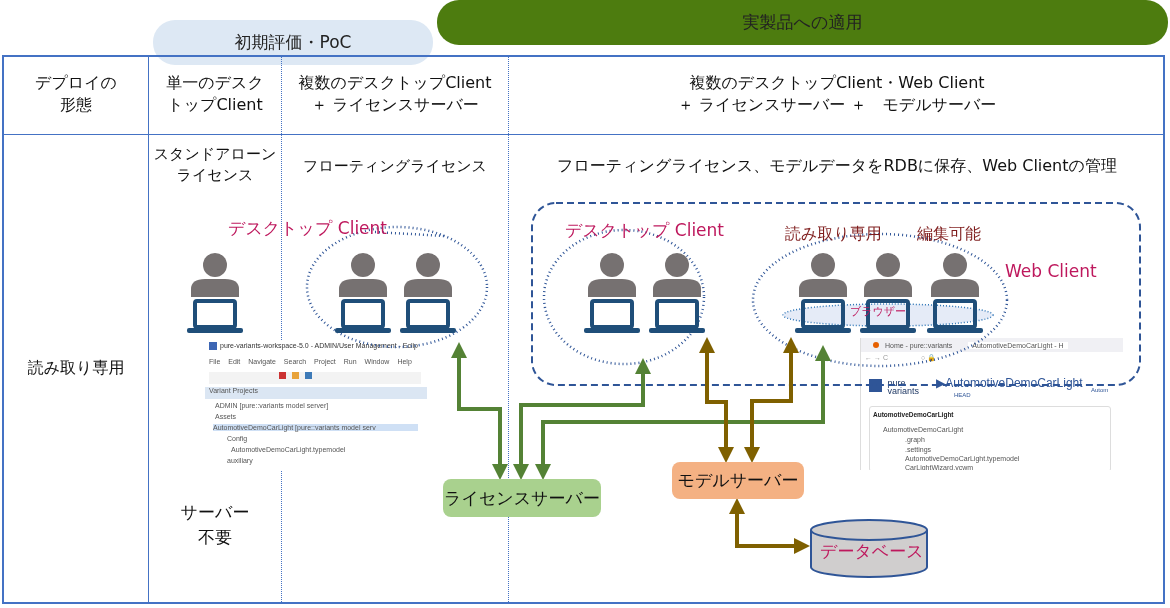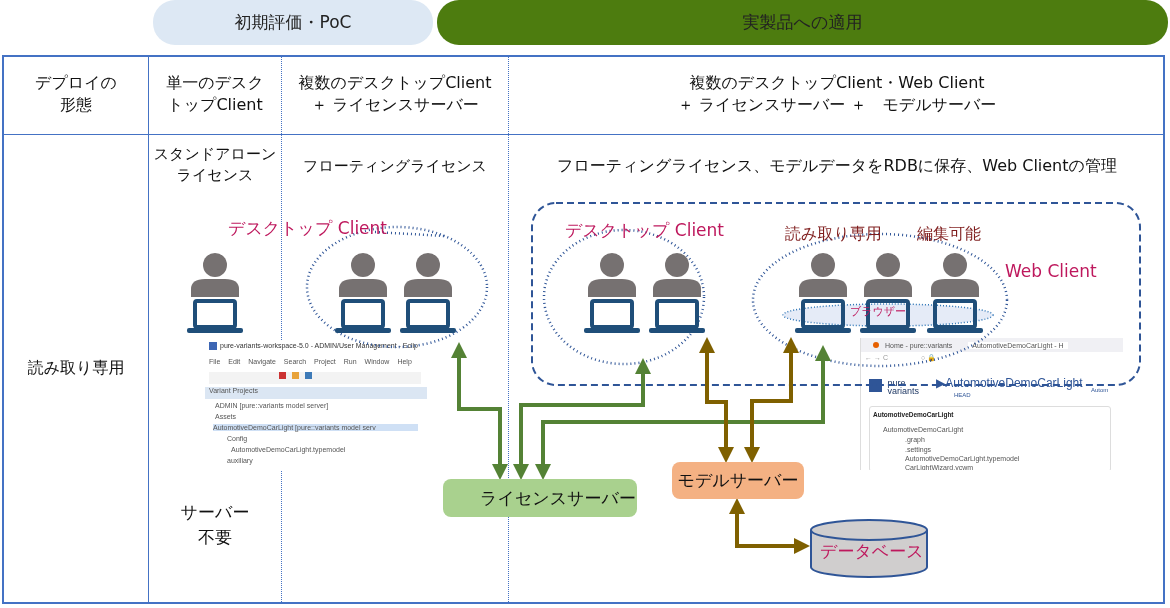--- a/index.html
+++ b/index.html
@@ -1,32 +1,32 @@
 <!DOCTYPE html>
 <html><head>
 <meta charset="utf-8">
 <style>
   html, body { margin:0; padding:0; background:#ffffff; }
   body { width:1170px; height:608px; position:relative; overflow:hidden;
          font-family:"DejaVu Sans", "Liberation Sans", sans-serif; color:#111; }
   .phase { position:absolute; top:0; height:45px; border-radius:22px;
            display:flex; align-items:center; justify-content:center; font-size:17px; color:#222; }
-  .phase-poc { left:153px; width:280px; background:#dde8f4; }
+  .phase-poc { left:153px; width:280px; background:#dde8f4;margin-top:20px; }
   .phase-prod { left:437px; width:731px; background:#4d7c0f; border-radius:22px 22px 22px 22px; }
   .table { position:absolute; left:2px; top:55px; width:1163px; height:549px;
            border:2px solid #4472c4; box-sizing:border-box; }
   .hline { position:absolute; height:0; border-top:1px solid #4472c4; }
   .vline { position:absolute; width:0; border-left:1px solid #4472c4; }
   .vdot { position:absolute; width:0; border-left:1px dotted #4472c4; }
   .cell-text { position:absolute; text-align:center; font-size:16px; line-height:22px; color:#111; }
   .lbl { position:absolute; font-size:17px; color:#be185d; white-space:nowrap; }
   .lbl-blue { color:#7f1d1d; }
   .box { position:absolute; border-radius:8px; display:flex; align-items:center; justify-content:center;
          font-size:17px; color:#111; }
-  .box-lic { left:443px; top:479px; width:158px; height:38px; background:#a9d18e;padding-left:36px; }
+  .box-lic { left:443px; top:479px; width:158px; height:38px; background:#a9d18e; }
   .box-model { left:672px; top:462px; width:132px; height:37px; background:#f4b183; }
   .shot { position:absolute; background:#fff; overflow:hidden; font-size:7px; color:#555;
           font-family:"Liberation Sans", sans-serif; }
   .shot .row { position:absolute; left:4px; white-space:nowrap; }
   svg { position:absolute; left:0; top:0; }
 </style>
 </head>
 <body>
 
 <div class="phase phase-poc">

